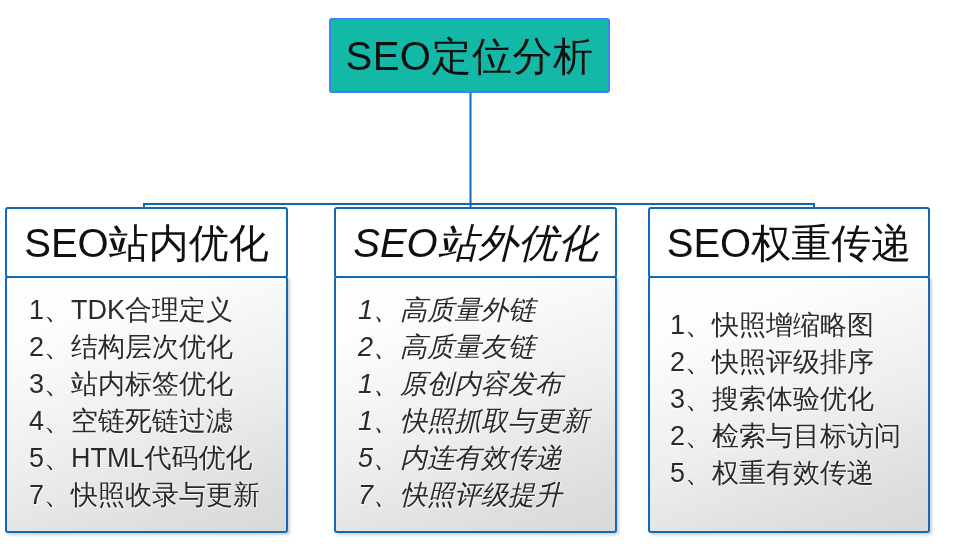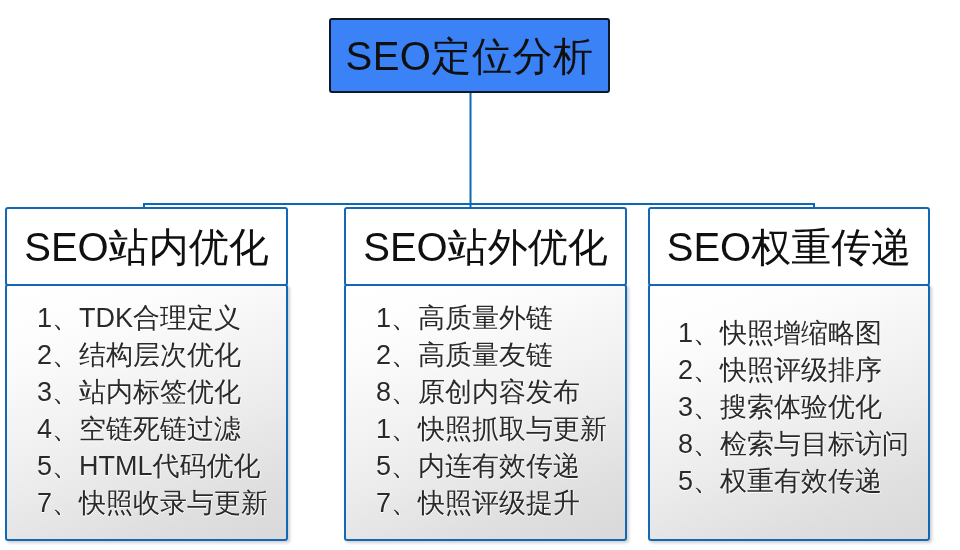--- a/index.html
+++ b/index.html
@@ -31,22 +31,22 @@
   }
 
   
   .root-node {
     position: absolute;
     left: 329px;
     top: 18px;
     width: 281px;
     height: 75px;
     box-sizing: border-box;
-    border: 2px solid #0f172a;
-    background: #3b82f6;
+    border: 2px solid #3b82f6;
+    background: #14b8a6;
     border-radius: 3px;
     display: flex;
     align-items: center;
     justify-content: center;
   }
   .root-label {
     font-size: 40px;
     color: #101010;
     letter-spacing: 0.5px;
     line-height: 1;
@@ -54,28 +54,28 @@
   }
 
   
   .branch {
     position: absolute;
     top: 207px;
     width: 283px;
     height: 326px;
   }
   .branch-1 { left: 5px; }
-  .branch-2 { left: 344px; }
+  .branch-2 { left: 334px; font-style: italic; }
   .branch-3 { left: 648px; width: 282px; }
 
   .branch-header {
     position: relative;
     box-sizing: border-box;
     width: 100%;
-    height: 79px;
+    height: 71px;
     border: 2px solid #1268b3;
     background: #ffffff;
     border-radius: 3px;
     display: flex;
     align-items: center;
     justify-content: center;
     z-index: 2;
   }
   .branch-header-label {
     font-size: 40px;
@@ -86,21 +86,21 @@
 
   .branch-body {
     position: relative;
     box-sizing: border-box;
     width: 100%;
     height: 257px;
     margin-top: -2px;
     border: 2px solid #1268b3;
     border-radius: 3px;
     background: linear-gradient(160deg, #ffffff 0%, #fdfdfd 18%, #eeeeee 55%, #dedede 85%, #d9d9d9 100%);
-    padding: 14px 0 0 8px;
+    padding: 14px 0 0 0;
     box-shadow: 2px 2px 3px rgba(120,120,120,0.35);
   }
   .item-list {
     list-style: none;
     margin: 0;
     padding: 0 0 0 22px;
   }
   .item-list li {
     font-size: 27px;
     line-height: 37px;
@@ -147,36 +147,36 @@
   </div>
 
   <div class="branch branch-2">
     <div class="branch-header">
       <span class="branch-header-label">SEO站外优化</span>
     </div>
     <div class="branch-body">
       <ul class="item-list">
         <li>1、高质量外链</li>
         <li>2、高质量友链</li>
-        <li>8、原创内容发布</li>
+        <li>1、原创内容发布</li>
         <li>1、快照抓取与更新</li>
         <li>5、内连有效传递</li>
         <li>7、快照评级提升</li>
       </ul>
     </div>
   </div>
 
   <div class="branch branch-3">
     <div class="branch-header">
       <span class="branch-header-label">SEO权重传递</span>
     </div>
     <div class="branch-body">
       <ul class="item-list">
         <li>1、快照增缩略图</li>
         <li>2、快照评级排序</li>
         <li>3、搜索体验优化</li>
-        <li>8、检索与目标访问</li>
+        <li>2、检索与目标访问</li>
         <li>5、权重有效传递</li>
       </ul>
     </div>
   </div>
 
 </div>
 
 </body></html>

